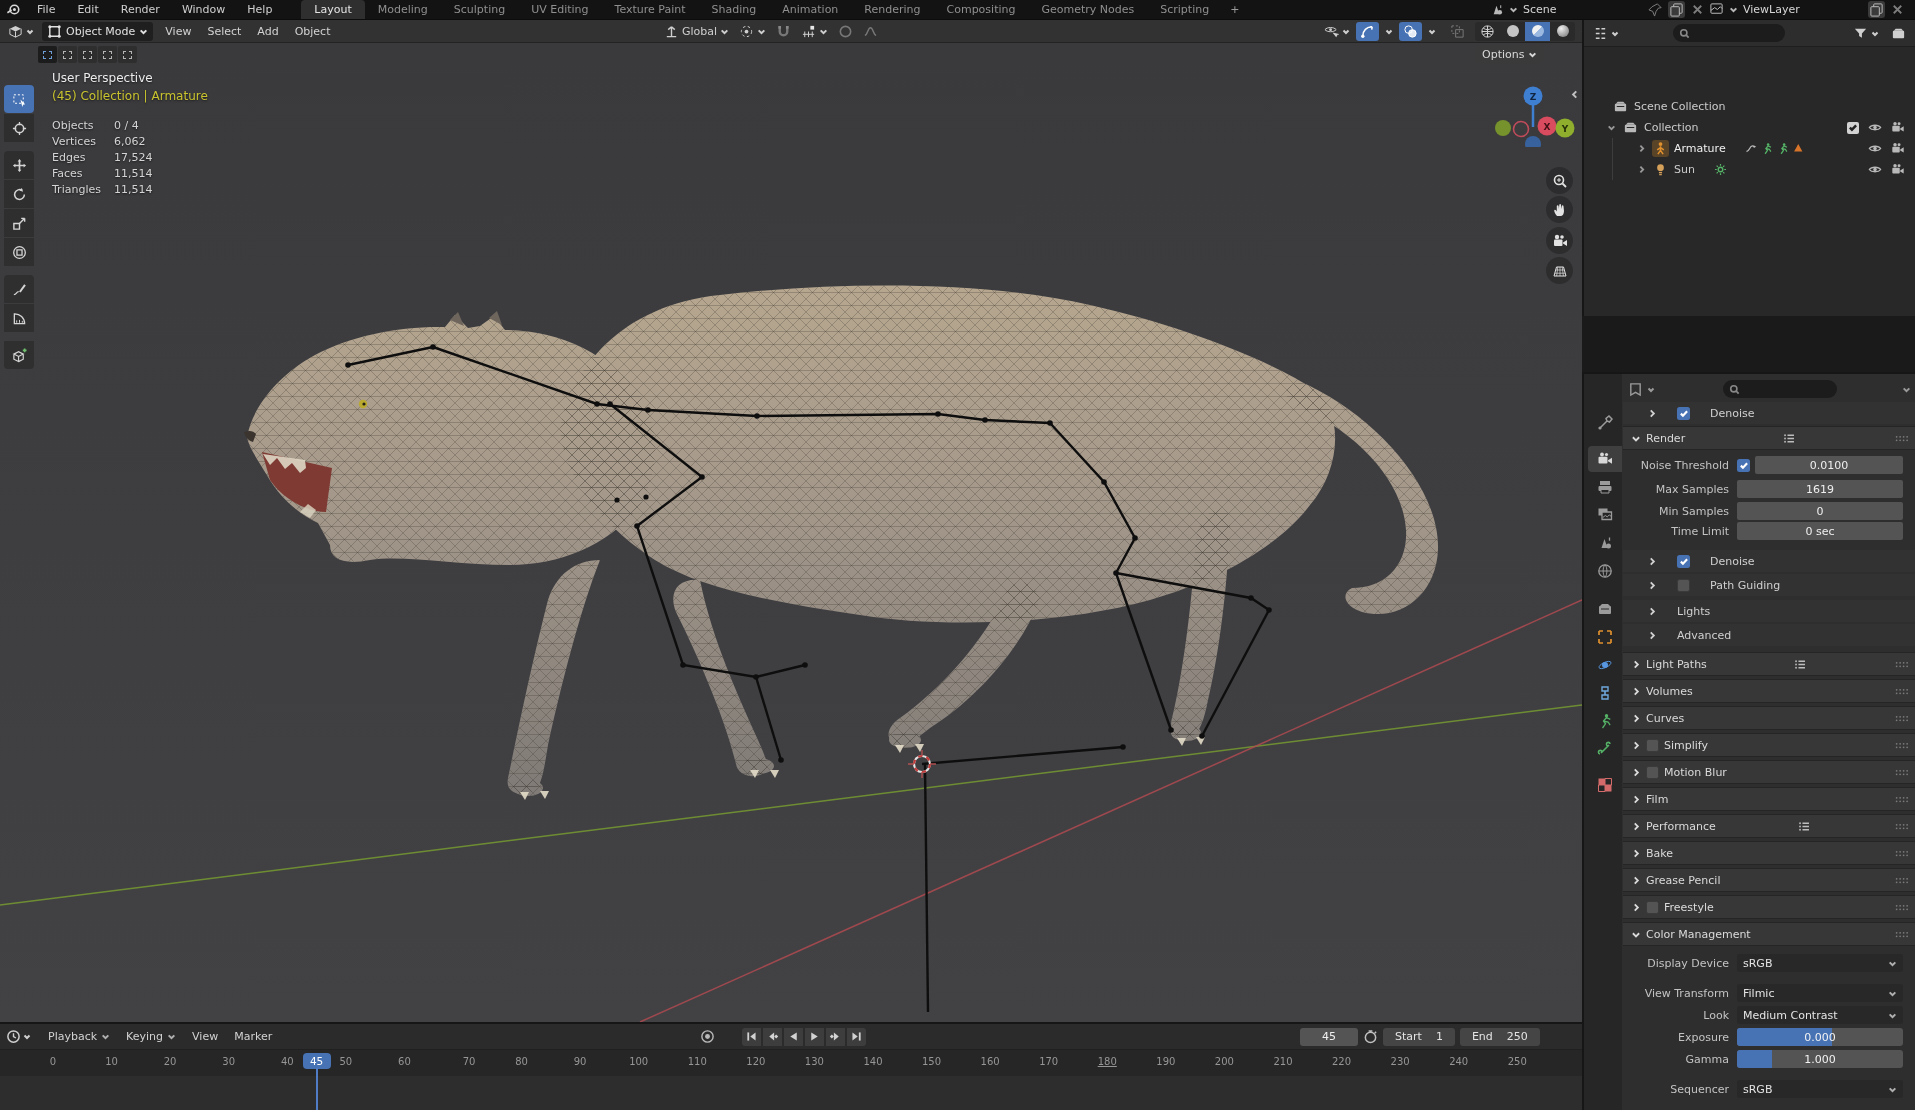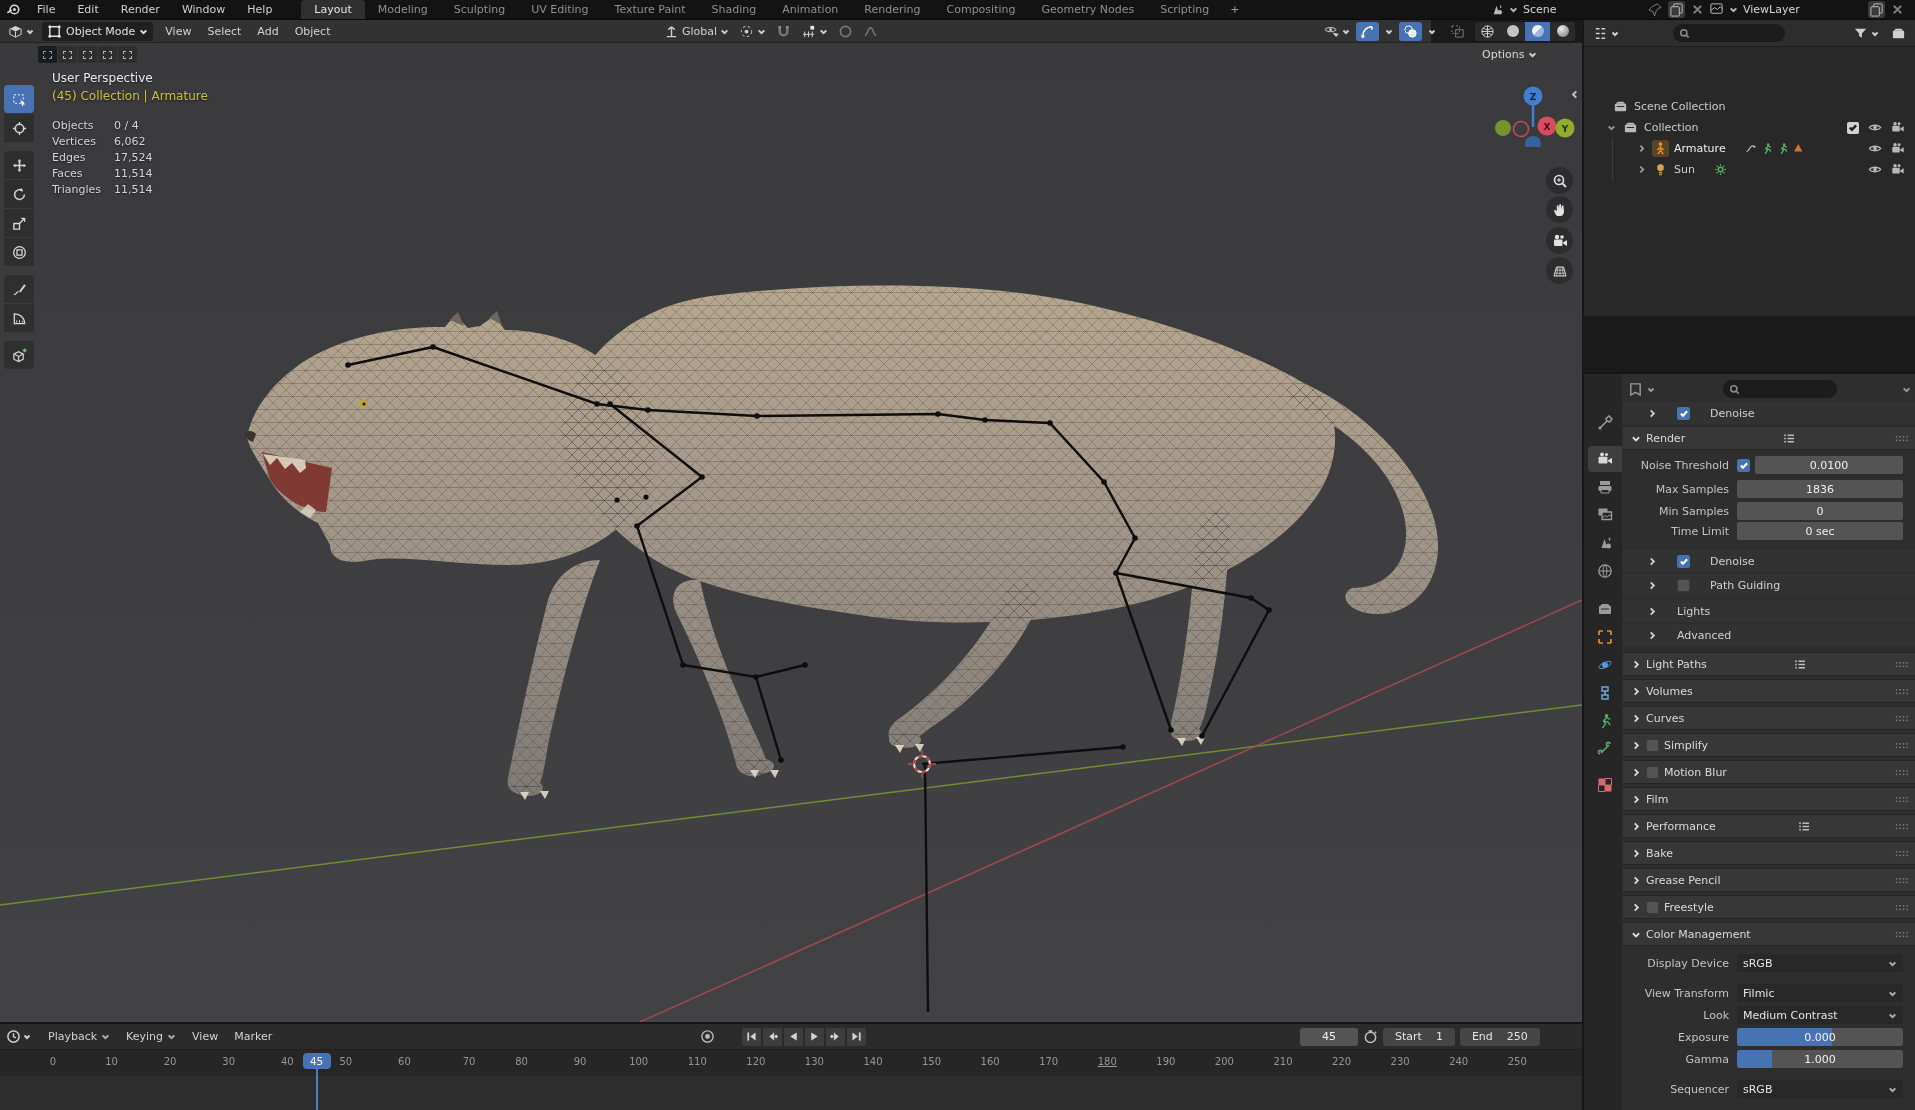--- a/index.html
+++ b/index.html
@@ -18,21 +18,21 @@
 .wtab{padding:0 13px;display:flex;align-items:center;color:#8f8f8f;border-radius:4px 4px 0 0}
 .wtab.active{background:#2f2f2f;color:#e4e4e4}
 .wtab.newtab{color:#9a9a9a;padding:0 8px}
 #topbar-right{margin-left:auto;display:flex;align-items:center;gap:4px;padding-right:10px;color:#c3c3c3}
 .tb-widget{display:flex;align-items:center;gap:5px}
 .tb-widget .lbl{min-width:120px;color:#d6d6d6}
 .tb-ico{color:#b9b9b9;display:flex;align-items:center}
 .tb-ico.dim{color:#7d7d7d}
 .tb-box{background:#3a3a3a;border-radius:3px;padding:1px}
 
-#vp-header{position:absolute;left:0;top:20px;width:1431px;height:23px;background:#323232;display:flex;align-items:center;border-bottom:1px solid #232323}
+#vp-header{position:absolute;left:0;top:20px;width:1582px;height:23px;background:#323232;display:flex;align-items:center;border-bottom:1px solid #232323}
 .hbtn{display:flex;align-items:center;gap:3px;padding:0 4px;height:19px;border-radius:3px;color:#cfcfcf}
 .hbtn.dim{color:#777}
 .hbtn.on{background:#4772b3;color:#fff}
 .hgroup{display:flex;align-items:center}
 #mode-widget{background:#1f1f1f;border-radius:3px;height:19px;display:flex;align-items:center;gap:4px;padding:0 5px;margin:0 4px;color:#e0e0e0}
 .hmenu{padding:0 8px;color:#d2d2d2}
 #vph-mid{position:absolute;left:660px;display:flex;align-items:center;gap:2px}
 #vph-right{position:absolute;left:1320px;display:flex;align-items:center;gap:2px}
 .shadeseg{display:flex;align-items:center;background:#2a2a2a;border-radius:3px;overflow:hidden}
 .shadeseg .sball{width:25px;height:19px;display:flex;align-items:center;justify-content:center}
@@ -943,21 +943,21 @@
             <span class="flabel">Noise Threshold</span>
             <span class="chk on" style="margin-right: 5px;">
               <svg class="ic" style="width:10px" viewBox="0 0 16 16">
                 <path d="M3 8.2l3.3 3.3L13 4.5" stroke="#fff" stroke-width="2.2" fill="none"></path>
               </svg>
             </span>
             <div class="valbox">0.0100</div>
           </div>
           <div class="prow p-field" style="top: 106px;">
             <span class="flabel">Max Samples</span>
-            <div class="valbox">1836</div>
+            <div class="valbox">1619</div>
           </div>
           <div class="prow p-field" style="top: 128px;">
             <span class="flabel">Min Samples</span>
             <div class="valbox">0</div>
           </div>
           <div class="prow p-field" style="top: 148px;">
             <span class="flabel">Time Limit</span>
             <div class="valbox">0 sec</div>
           </div>
           <div class="prow p-sub" style="top: 176px;">

